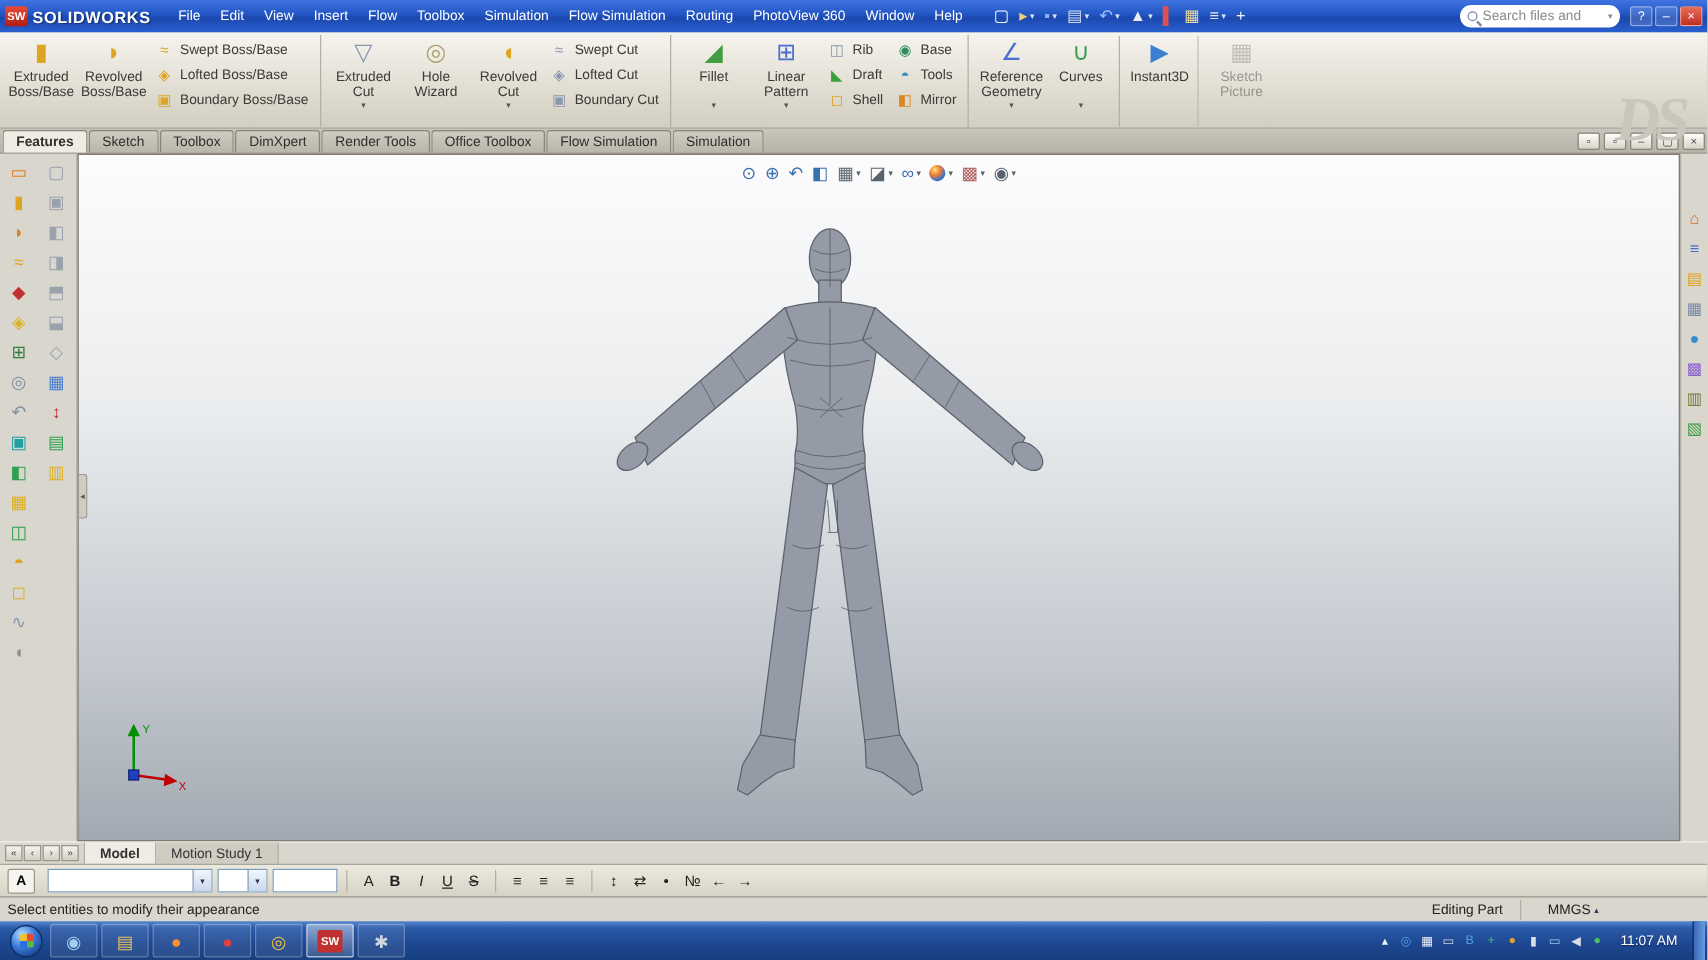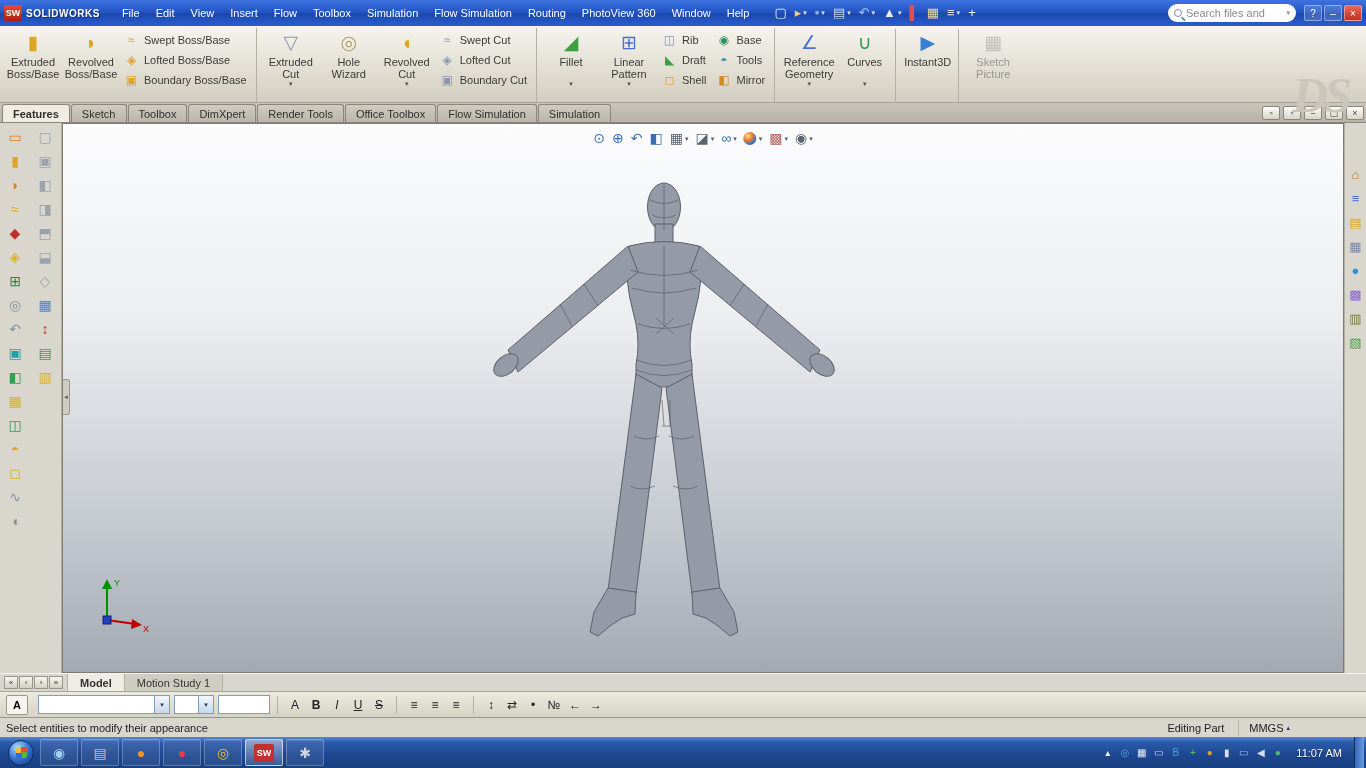--- a/index.html
+++ b/index.html
@@ -6,21 +6,21 @@
   html,body { width:1366px; height:768px; overflow:hidden;
     font-family:"Liberation Sans", sans-serif; font-size:11px; background:#d9d6cd; }
   .screen { width:1366px; height:768px; display:flex; flex-direction:column; }
 
   
   .titlebar { height:26px; flex:0 0 26px; display:flex; align-items:center;
     background:linear-gradient(#3f74e0,#2255c4 45%,#1c48ae 55%,#2a5fd0); color:#fff; padding:0 4px; }
   .sw-badge { width:18px; height:16px; background:linear-gradient(#e84a3a,#b01e10); color:#fff;
     font-size:9px; font-weight:bold; display:flex; align-items:center; justify-content:center;
     border-radius:2px; margin-right:4px; }
-  .app-name { font-weight:bold; font-size:10px; letter-spacing:.5px; margin-right:14px;
+  .app-name { font-weight:bold; font-size:13px; letter-spacing:.5px; margin-right:14px;
     text-shadow:1px 1px 1px rgba(0,0,0,.4); }
   .menubar { display:flex; height:100%; align-items:center; }
   .menu-item { padding:4px 8px; cursor:default; white-space:nowrap; }
   .tb-tools { display:flex; align-items:center; margin-left:14px; gap:2px; }
   .tb-tool { display:flex; align-items:center; padding:1px 3px; border-radius:2px; }
   .tb-glyph { font-size:13px; line-height:16px; }
   .dd { font-size:7px; color:#dfe6f4; margin-left:2px; }
   .search-box { margin-left:auto; width:128px; height:18px; background:#fff; border-radius:9px;
     display:flex; align-items:center; padding:0 6px; color:#8a8a8a; gap:4px; }
   .mag { width:8px; height:8px; border:1.5px solid #7a8aa8; border-radius:50%; position:relative; flex:0 0 8px;}
@@ -112,21 +112,21 @@
   .fmt-btn.b { font-weight:bold; } .fmt-btn.i { font-style:italic; }
   .fmt-btn.u { text-decoration:underline; } .fmt-btn.s { text-decoration:line-through; }
   .fmt-sep { width:1px; height:18px; background:#b3afa3; margin:0 3px; }
   .fmt-group { display:flex; gap:1px; }
 
   
   .status-bar { height:20px; flex:0 0 20px; background:#d9d6cd; border-top:1px solid #9a968c;
     display:flex; align-items:center; padding:0 6px; color:#222; }
   .status-right { margin-left:auto; display:flex; align-items:center; gap:14px; }
   .unit-box { display:flex; align-items:center; gap:3px; border-left:1px solid #b3afa3;
-    padding:2px 10px; }
+    padding:2px 21px; }
   .dd-up { font-size:7px; color:#335; }
   .status-grip { width:46px; }
 
   
   .taskbar { height:31px; flex:0 0 31px; background:linear-gradient(#5787d0,#2b5aa8 18%,#1d4690 60%,#16407f);
     display:flex; align-items:center; padding:0 2px; }
   .start-orb { width:26px; height:26px; border-radius:50%; margin:0 6px;
     background:radial-gradient(circle at 35% 28%, #aee0ff, #3a78d8 45%, #123a80 90%);
     border:1px solid #0e2c60; display:flex; align-items:center; justify-content:center; }
   .orb-flag { width:11px; height:11px; border-radius:2px;

